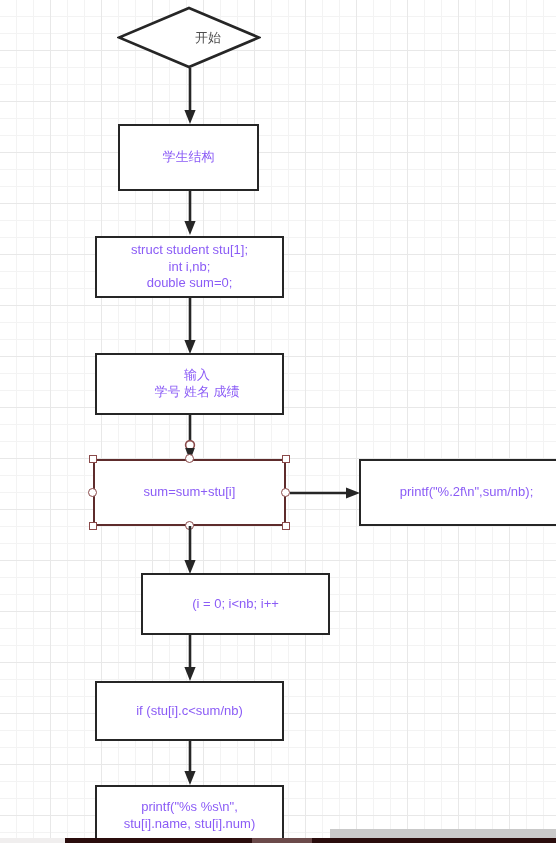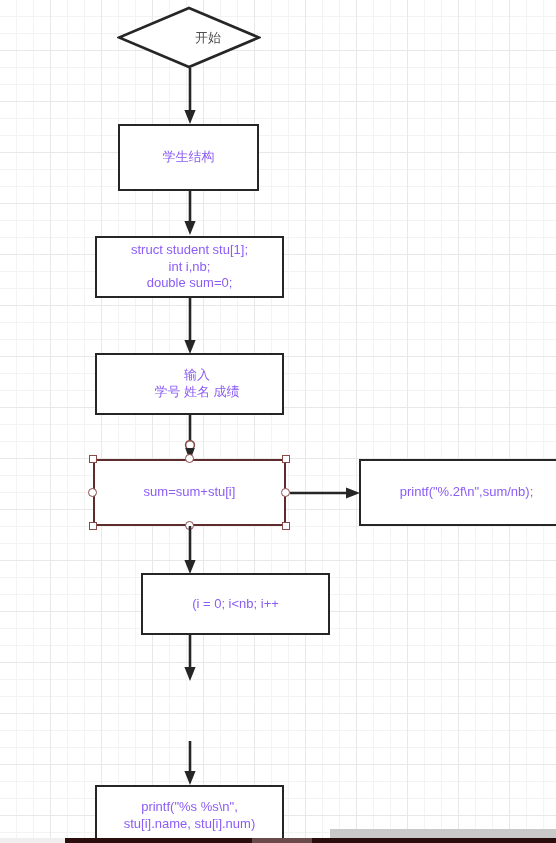--- a/index.html
+++ b/index.html
@@ -185,20 +185,21 @@
 
   <div class="node" style="left:95px; top:573px; width:189px; height:62px;margin-left:46px;">(i = 0; i&lt;nb; i++</div>
 
   <div class="conn" style="left:182px; top:635px;">
     <svg width="16" height="48" viewBox="0 0 16 48">
       <line x1="8" y1="0" x2="8" y2="36" stroke="#262626" stroke-width="2.6"></line>
       <polygon points="8,46 2.4,32 13.6,32" fill="#262626"></polygon>
     </svg>
   </div>
 
+  <div class="node" style="left:95px; top:681px; width:189px; height:60px;">if (stu[i].c&lt;sum/nb)</div>
 
   <div class="conn" style="left:182px; top:741px;">
     <svg width="16" height="46" viewBox="0 0 16 46">
       <line x1="8" y1="0" x2="8" y2="34" stroke="#262626" stroke-width="2.6"></line>
       <polygon points="8,44 2.4,30 13.6,30" fill="#262626"></polygon>
     </svg>
   </div>
 
   <div class="node" style="left:95px; top:785px; width:189px; height:62px;">printf("%s %s\n",
 stu[i].name, stu[i].num)</div>

